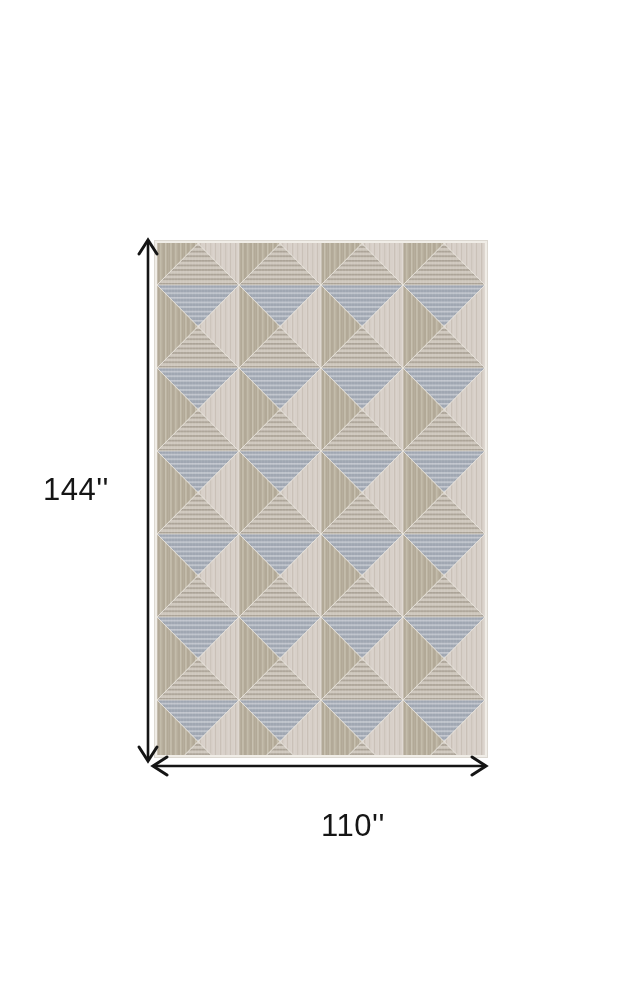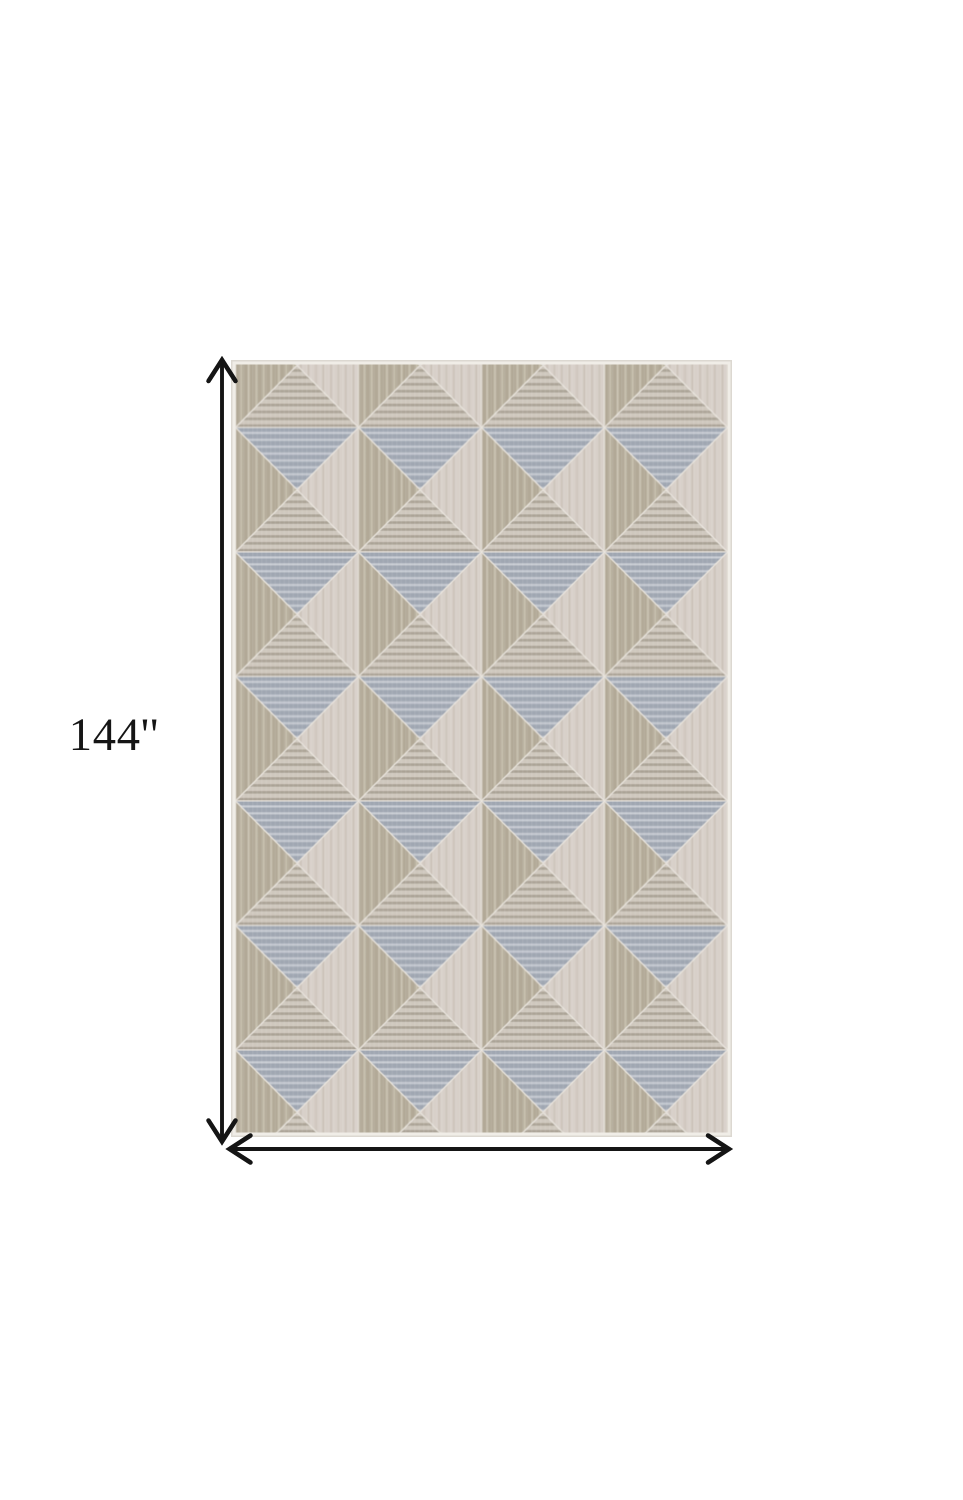--- a/index.html
+++ b/index.html
@@ -23,21 +23,21 @@
   .dim-label {
     position: absolute;
     color: #151515;
     font-size: 31px;
     font-weight: 400;
     letter-spacing: 0.5px;
     text-align: center;
     line-height: 1;
     white-space: nowrap;
   }
-  .dim-height { left: 30px; top: 474px; width: 92px; font-family: Liberation Serif, serif; }
+  .dim-height { left: 30px; top: 474px; width: 92px; }
   .dim-width  { left: 301px; top: 810px; width: 104px; }
 </style>
 </head>
 <body>
 
 <div class="stage">
 
   <svg class="diagram-svg" width="642" height="1000" viewBox="0 0 642 1000">
     <defs>
 
@@ -83,14 +83,15 @@
       <rect x="154.5" y="240.5" width="333" height="517" stroke="#dcd8d1" stroke-width="1" fill="#f0ede7"></rect>
       <rect x="157" y="243" width="328" height="512" fill="url(#pTile)"></rect>
       <rect x="157" y="243" width="328" height="512" fill="url(#pWeave)"></rect>
     </g>
 
     <line x1="148" y1="240" x2="148" y2="761" stroke-width="2.6" marker-start="url(#mArrow)" marker-end="url(#mArrow)" stroke="#151515"></line>
     <line x1="153" y1="766" x2="486" y2="766" stroke-width="2.6" marker-start="url(#mArrow)" marker-end="url(#mArrow)" stroke="#151515"></line>
   </svg>
 
   <div class="dim-label dim-height">144''</div>
+  <div class="dim-label dim-width">110''</div>
 
 </div>
 
 </body></html>

